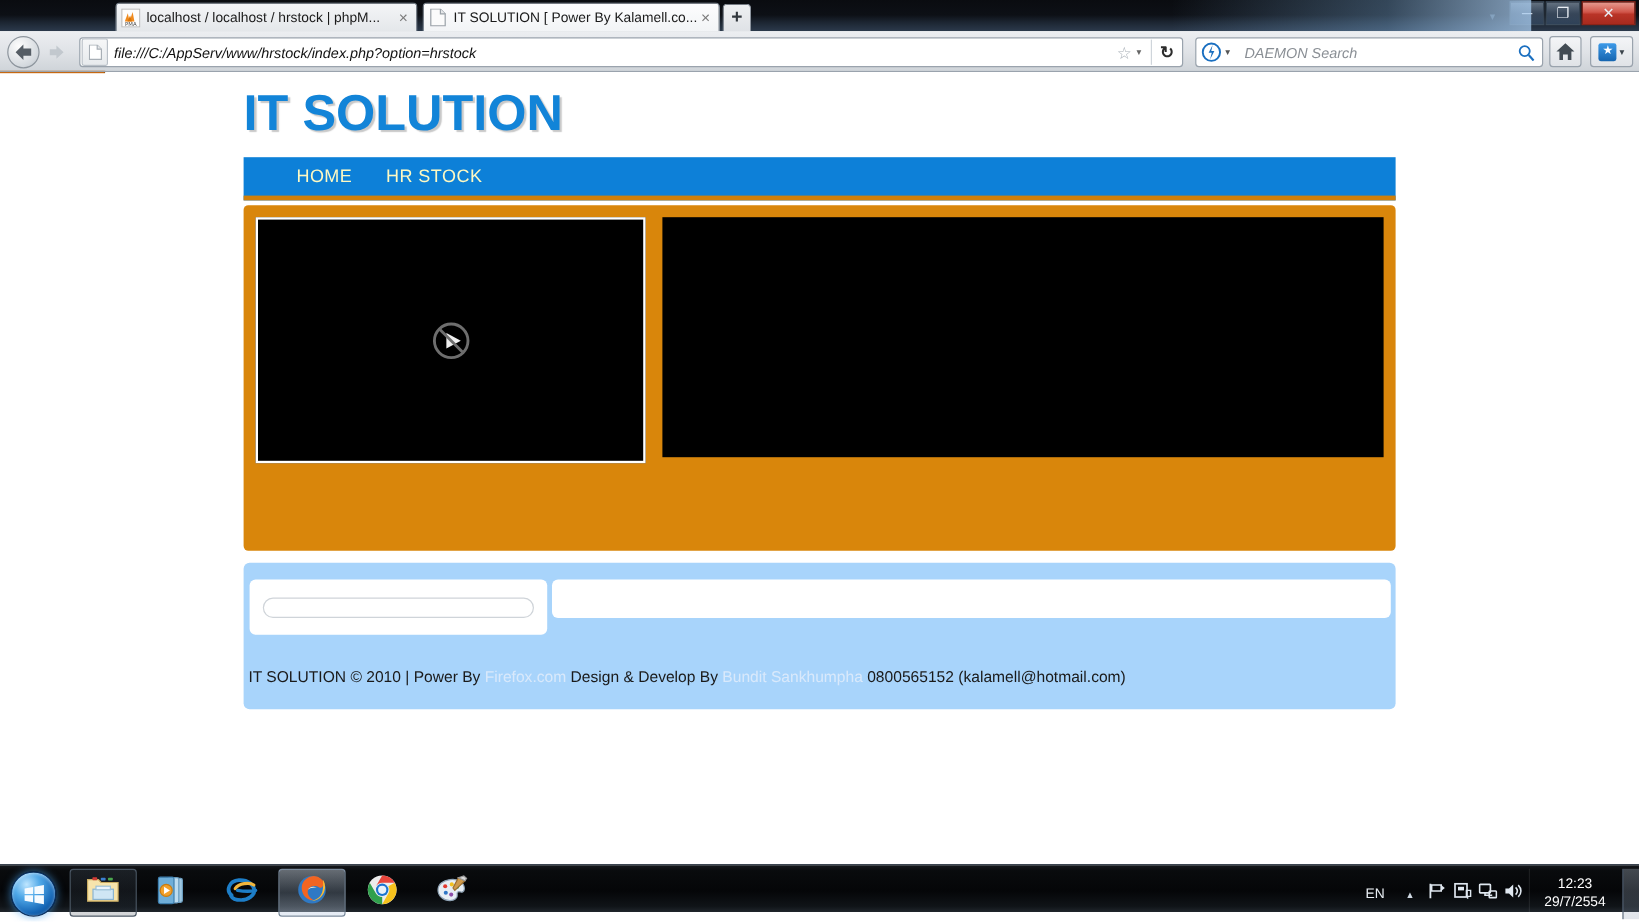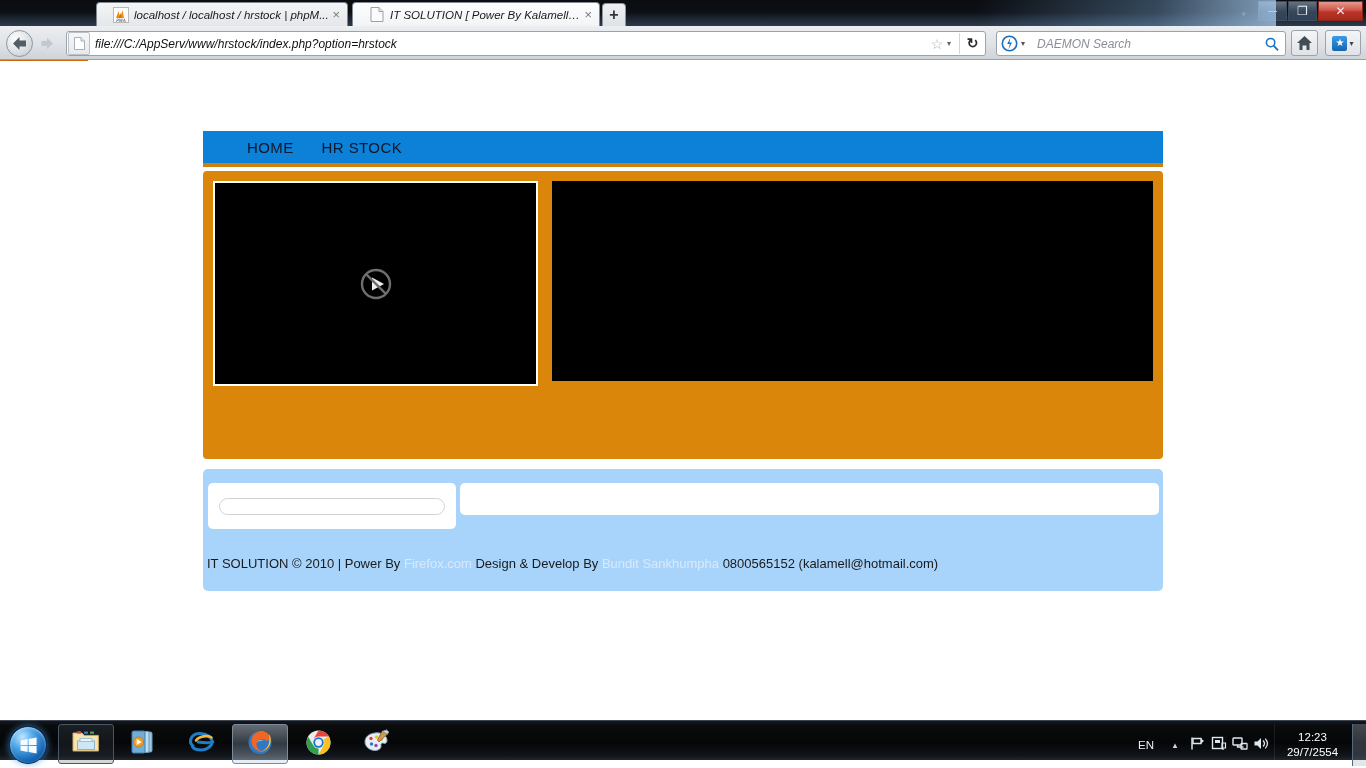--- a/index.html
+++ b/index.html
@@ -32,22 +32,22 @@
     text-shadow: 0 1px 1px rgba(0,0,0,.45);
     display: flex; align-items: center; justify-content: center; gap: 5px; margin-top: 40px;
   }
   #ff-button .caret { font-size: 8px; }
 
   .tab {
     position: absolute; top: 2px; height: 24px;
     background: linear-gradient(to bottom, #f4f5f7 0%, #e4e7ea 100%);
     border: 1px solid #7f8994; border-bottom: none;
     border-radius: 4px 4px 0 0;
-    display: flex; align-items: center; padding: 0 4px 0 16px;
-    font-size: 11.5px; color: #1a1a1a; font-style: italic;
+    display: flex; align-items: center; padding: 0 4px 0 4px;
+    font-size: 11.5px; color: #1a1a1a;
   }
   .tab.active {
     background: linear-gradient(to bottom, #fdfdfe 0%, #f2f4f6 100%);
     z-index: 3;
   }
   #tab1 { left: 96px; width: 252px; }
   #tab2 { left: 352px; width: 248px; }
   .tab .favicon {
     width: 16px; height: 16px; flex: 0 0 16px; margin-right: 5px;
     display: flex; align-items: center; justify-content: center;
@@ -189,21 +189,21 @@
   }
 
   #mainnav {
     position: absolute; left: 203px; top: 70px; width: 960px; height: 36px;
     background: #0d80d8;
     border-bottom: 4px solid #cf7f0b;
     display: flex; align-items: center;
     padding-left: 44px; gap: 28px;
   }
   #mainnav a {
-    color: #0f172a; font-size: 15px; text-decoration: none; letter-spacing: .4px;
+    color: #fef9c3; font-size: 15px; text-decoration: none; letter-spacing: .4px;
   }
 
   #mediaPanel {
     position: absolute; left: 203px; top: 110px; width: 960px; height: 288px;
     background: #d9860b;
     border-radius: 4px;
     padding: 10px;
     display: flex; gap: 14px;
   }
   #mediaLeft {
@@ -405,20 +405,21 @@
 
     <div class="navbtn" id="btn-bookmarks">
       <span class="bm-box">★</span>
       <span style="color:#3b444c;font-size:8px">▾</span>
     </div>
   </div>
 
   <div id="viewport">
     <div id="page">
 
+      <div id="logo">IT SOLUTION</div>
 
 
       <div id="mainnav">
         <a href="#">HOME</a>
         <a href="#">HR STOCK</a>
       </div>
 
       <div id="mediaPanel">
         <div id="mediaLeft">
           <span id="playIcon">

